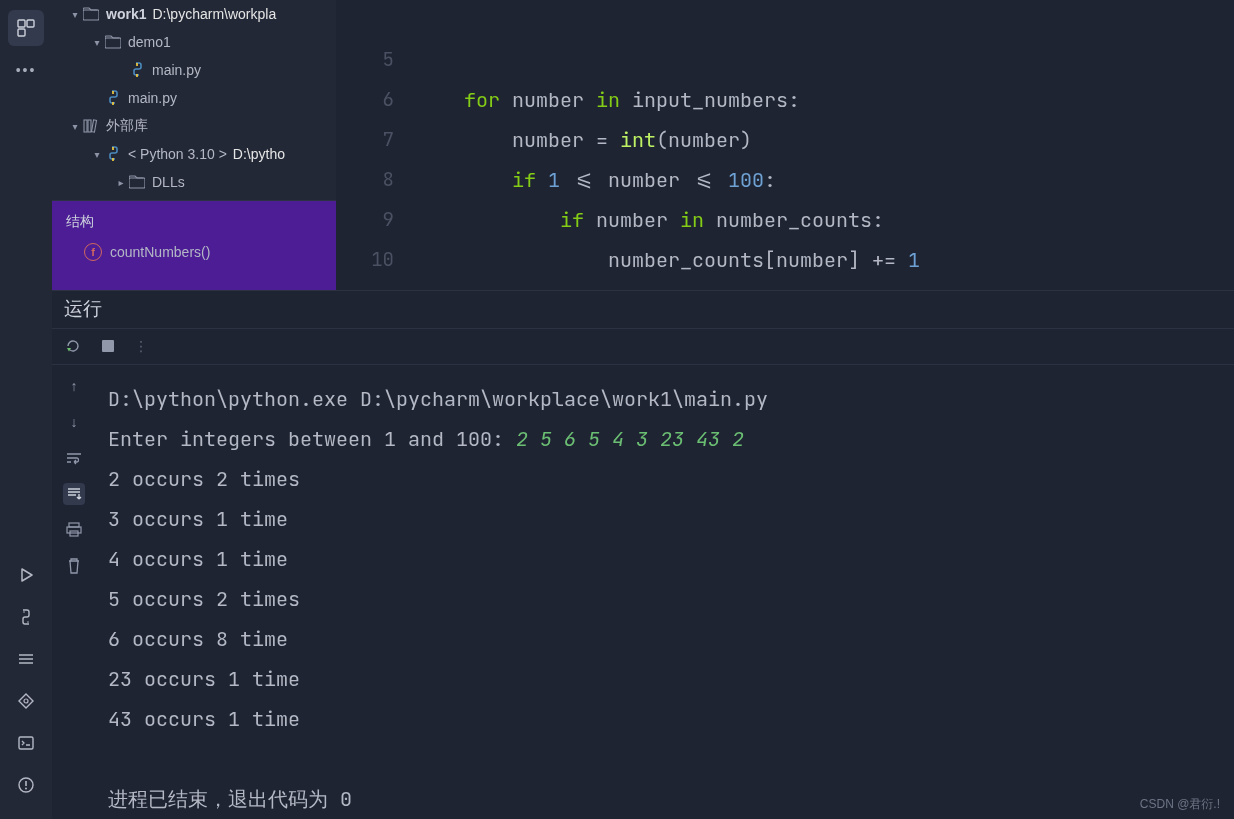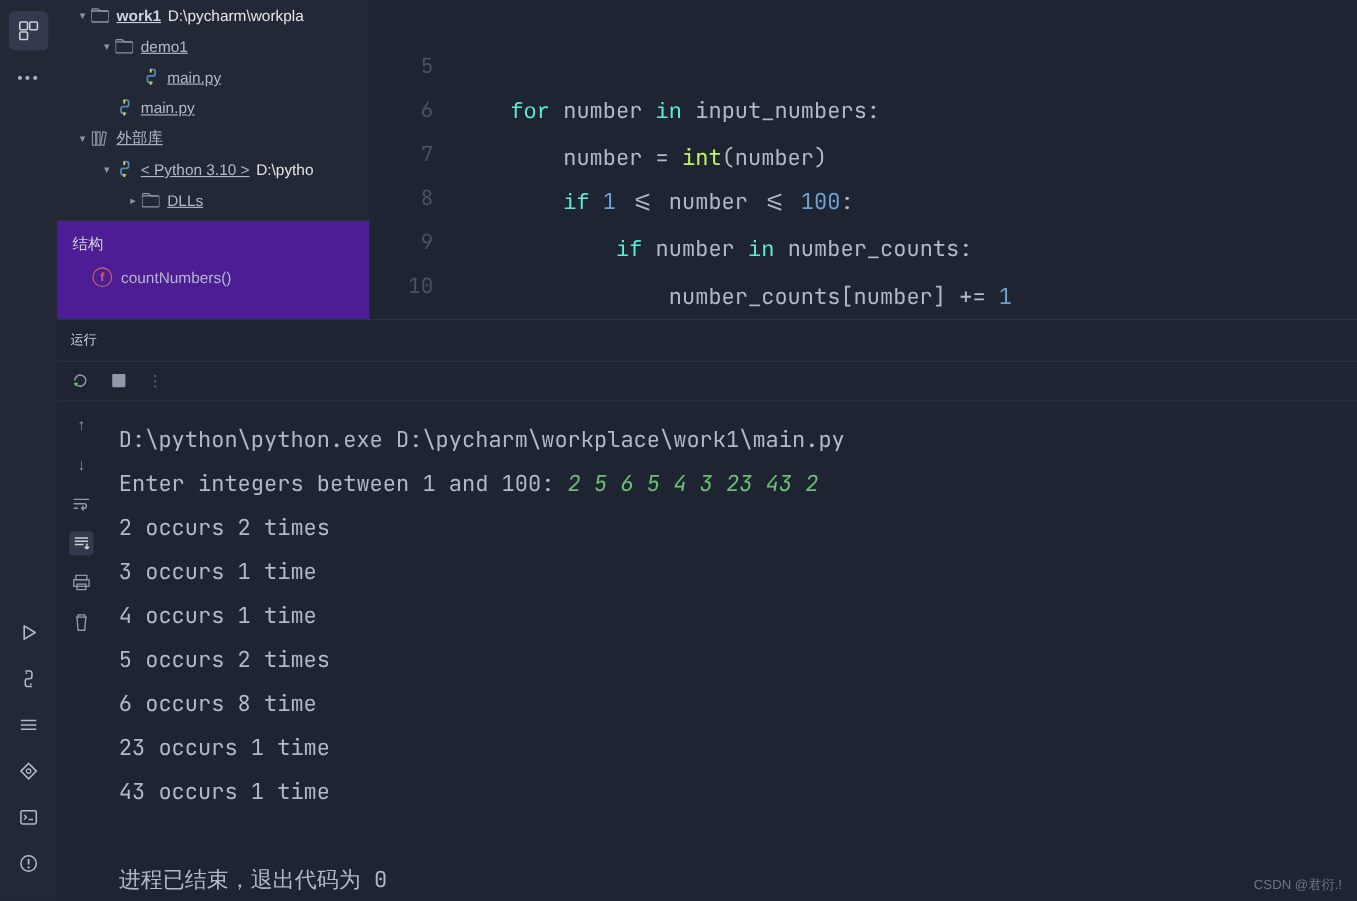--- a/index.html
+++ b/index.html
@@ -23,21 +23,21 @@
 .left-rail .spacer { flex:1; }
 .project-panel {
   position:absolute; left:52px; top:0; width:284px; height:200px;
   background:#232836;
   font-size:14px;
   overflow:hidden;
 }
 .tree-row { display:flex; align-items:center; height:28px; white-space:nowrap; }
 .chev { width:14px; display:inline-flex; justify-content:center; color:#8D94A6; font-size:10px; }
 .ficon { width:18px; height:18px; margin-right:6px; display:inline-flex; align-items:center; justify-content:center; }
-.tree-row .name { color:#B4B8C5;text-decoration:underline; }
+.tree-row .name { color:#B4B8C5; }
 .tree-row .path { color:#e5e5e5; margin-left:6px; }
 .tree-row.bold .name { font-weight:600; color:#CED2DD; }
 .indent1{padding-left:16px} .indent2{padding-left:38px} .indent3{padding-left:62px}
 .structure-panel {
   position:absolute; left:52px; top:200px; width:284px; height:90px;
   background:#4c1d95; border-top:1px solid #2C3242;
 }
 .structure-title { padding:12px 14px; color:#CED2DD; font-size:14px; }
 .structure-item { padding-left:32px; display:flex; align-items:center; color:#B4B8C5; }
 .badge-f { width:18px; height:18px; border-radius:9px; border:1.5px solid #D1675E; color:#D1675E; font-size:11px; display:flex; align-items:center; justify-content:center; margin-right:8px; font-weight:bold; }
@@ -45,30 +45,30 @@
 .editor {
   position:absolute; left:336px; top:0; right:0; height:290px;
   background:#1E2432;
   font-family:"JetBrains Mono","Consolas",monospace;
   font-size:20px;
   display:flex;
 }
 .gutter { width:80px; text-align:right; color:#4B5162; padding-top:0px; line-height:40px; font-size:19px; padding-right:22px; }
 .gutter div { height:40px; }
 .code { flex:1; padding-top:0px; line-height:40px; white-space:pre; color:#B4B8C5; }
-.code .kw { color:#5eead4;font-family:Liberation Mono, monospace; }
+.code .kw { color:#84cc16; }
 .code .fn { color:#bef264; }
 .code .num { color:#6EA1D4; }
 .run-panel {
   position:absolute; left:52px; top:290px; right:0; bottom:0;
   background:#1E2432; border-top:1px solid #2C3242;
   display:flex; flex-direction:column;
 }
 .run-tabs { height:42px; display:flex; align-items:center; padding-left:12px; background:#1E2432; }
-.run-label { color:#CED2DD; font-size:12px; margin-right:8px;text-align:right; }
+.run-label { color:#CED2DD; font-size:19px; margin-right:8px;text-align:right; }
 .run-tab { display:flex; align-items:center; height:42px; padding:0 12px; border-bottom:3px solid #4A88C7; color:#CED2DD; }
 .run-tab .close { margin-left:10px; color:#8D94A6; font-size:14px; }
 .run-toolbar { height:42px; display:flex; align-items:center; padding-left:12px; gap:18px; color:#9198AA; border-top:1px solid #2C3242; border-bottom:1px solid #2C3242; }
 .run-body { flex:1; display:flex; }
 .run-side { width:44px; display:flex; flex-direction:column; align-items:center; padding-top:10px; gap:14px; color:#9198AA; }
 .run-side .icon { width:22px; height:22px; display:flex; align-items:center; justify-content:center; }
 .run-side .icon.active { background:#333A4D; border-radius:4px; }
 .console {
   flex:1; padding:14px 0 0 12px;
   font-family:"JetBrains Mono","Consolas",monospace;

